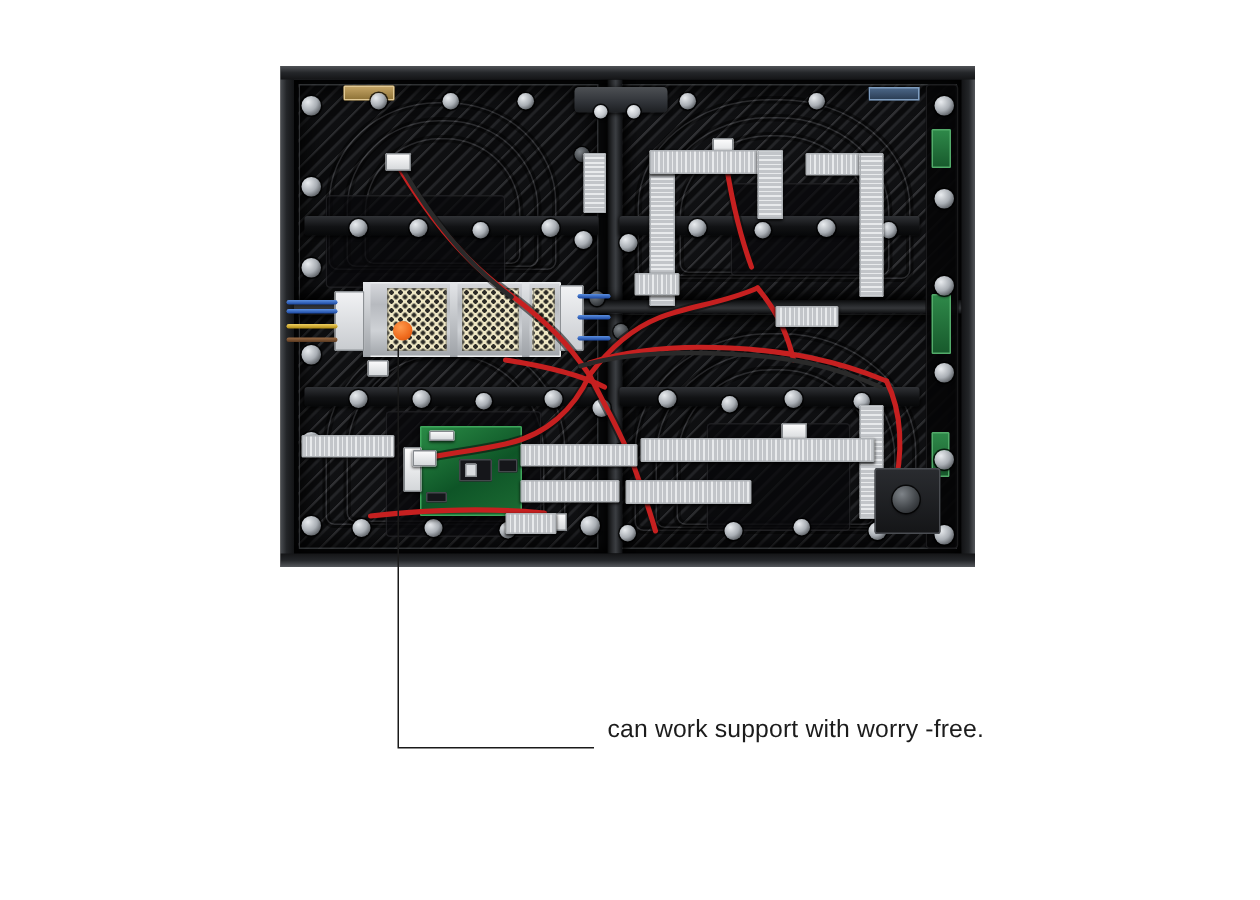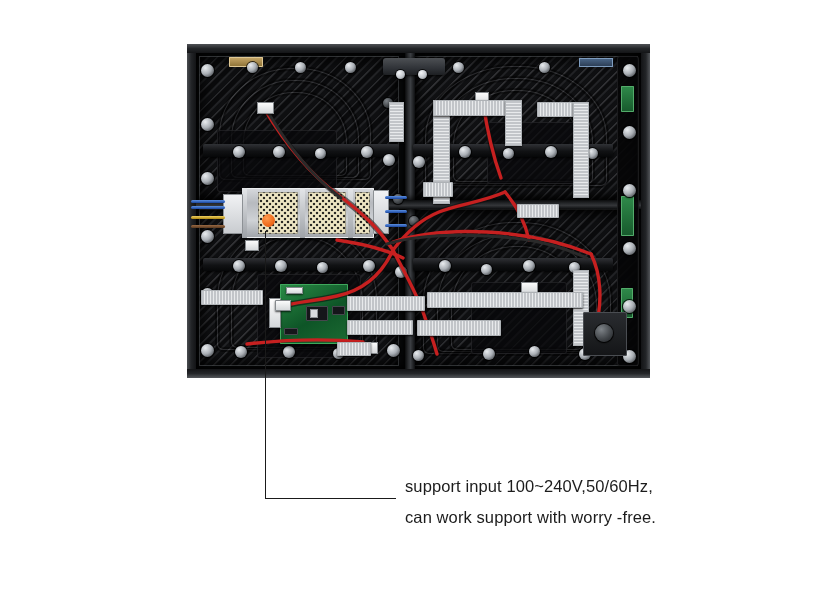--- a/index.html
+++ b/index.html
@@ -392,17 +392,16 @@
 
     <div class="fan-grill" style="left:396px; top:268px; width:44px; height:44px;"></div>
     <div class="bolt dk" style="left:408px; top:280px; width:18px; height:18px;"></div>
 
   </div>
 
   <div class="callout-v" style="left:265px; top:231px; height:267px;"></div>
   <div class="callout-h" style="left:265px; top:498px; width:131px;"></div>
 
   <div class="caption">
-    <div>support input 100~240V,50/60Hz,</div>
     <div>can work support with worry -free.</div>
   </div>
 
 </div>
 
 </body></html>

